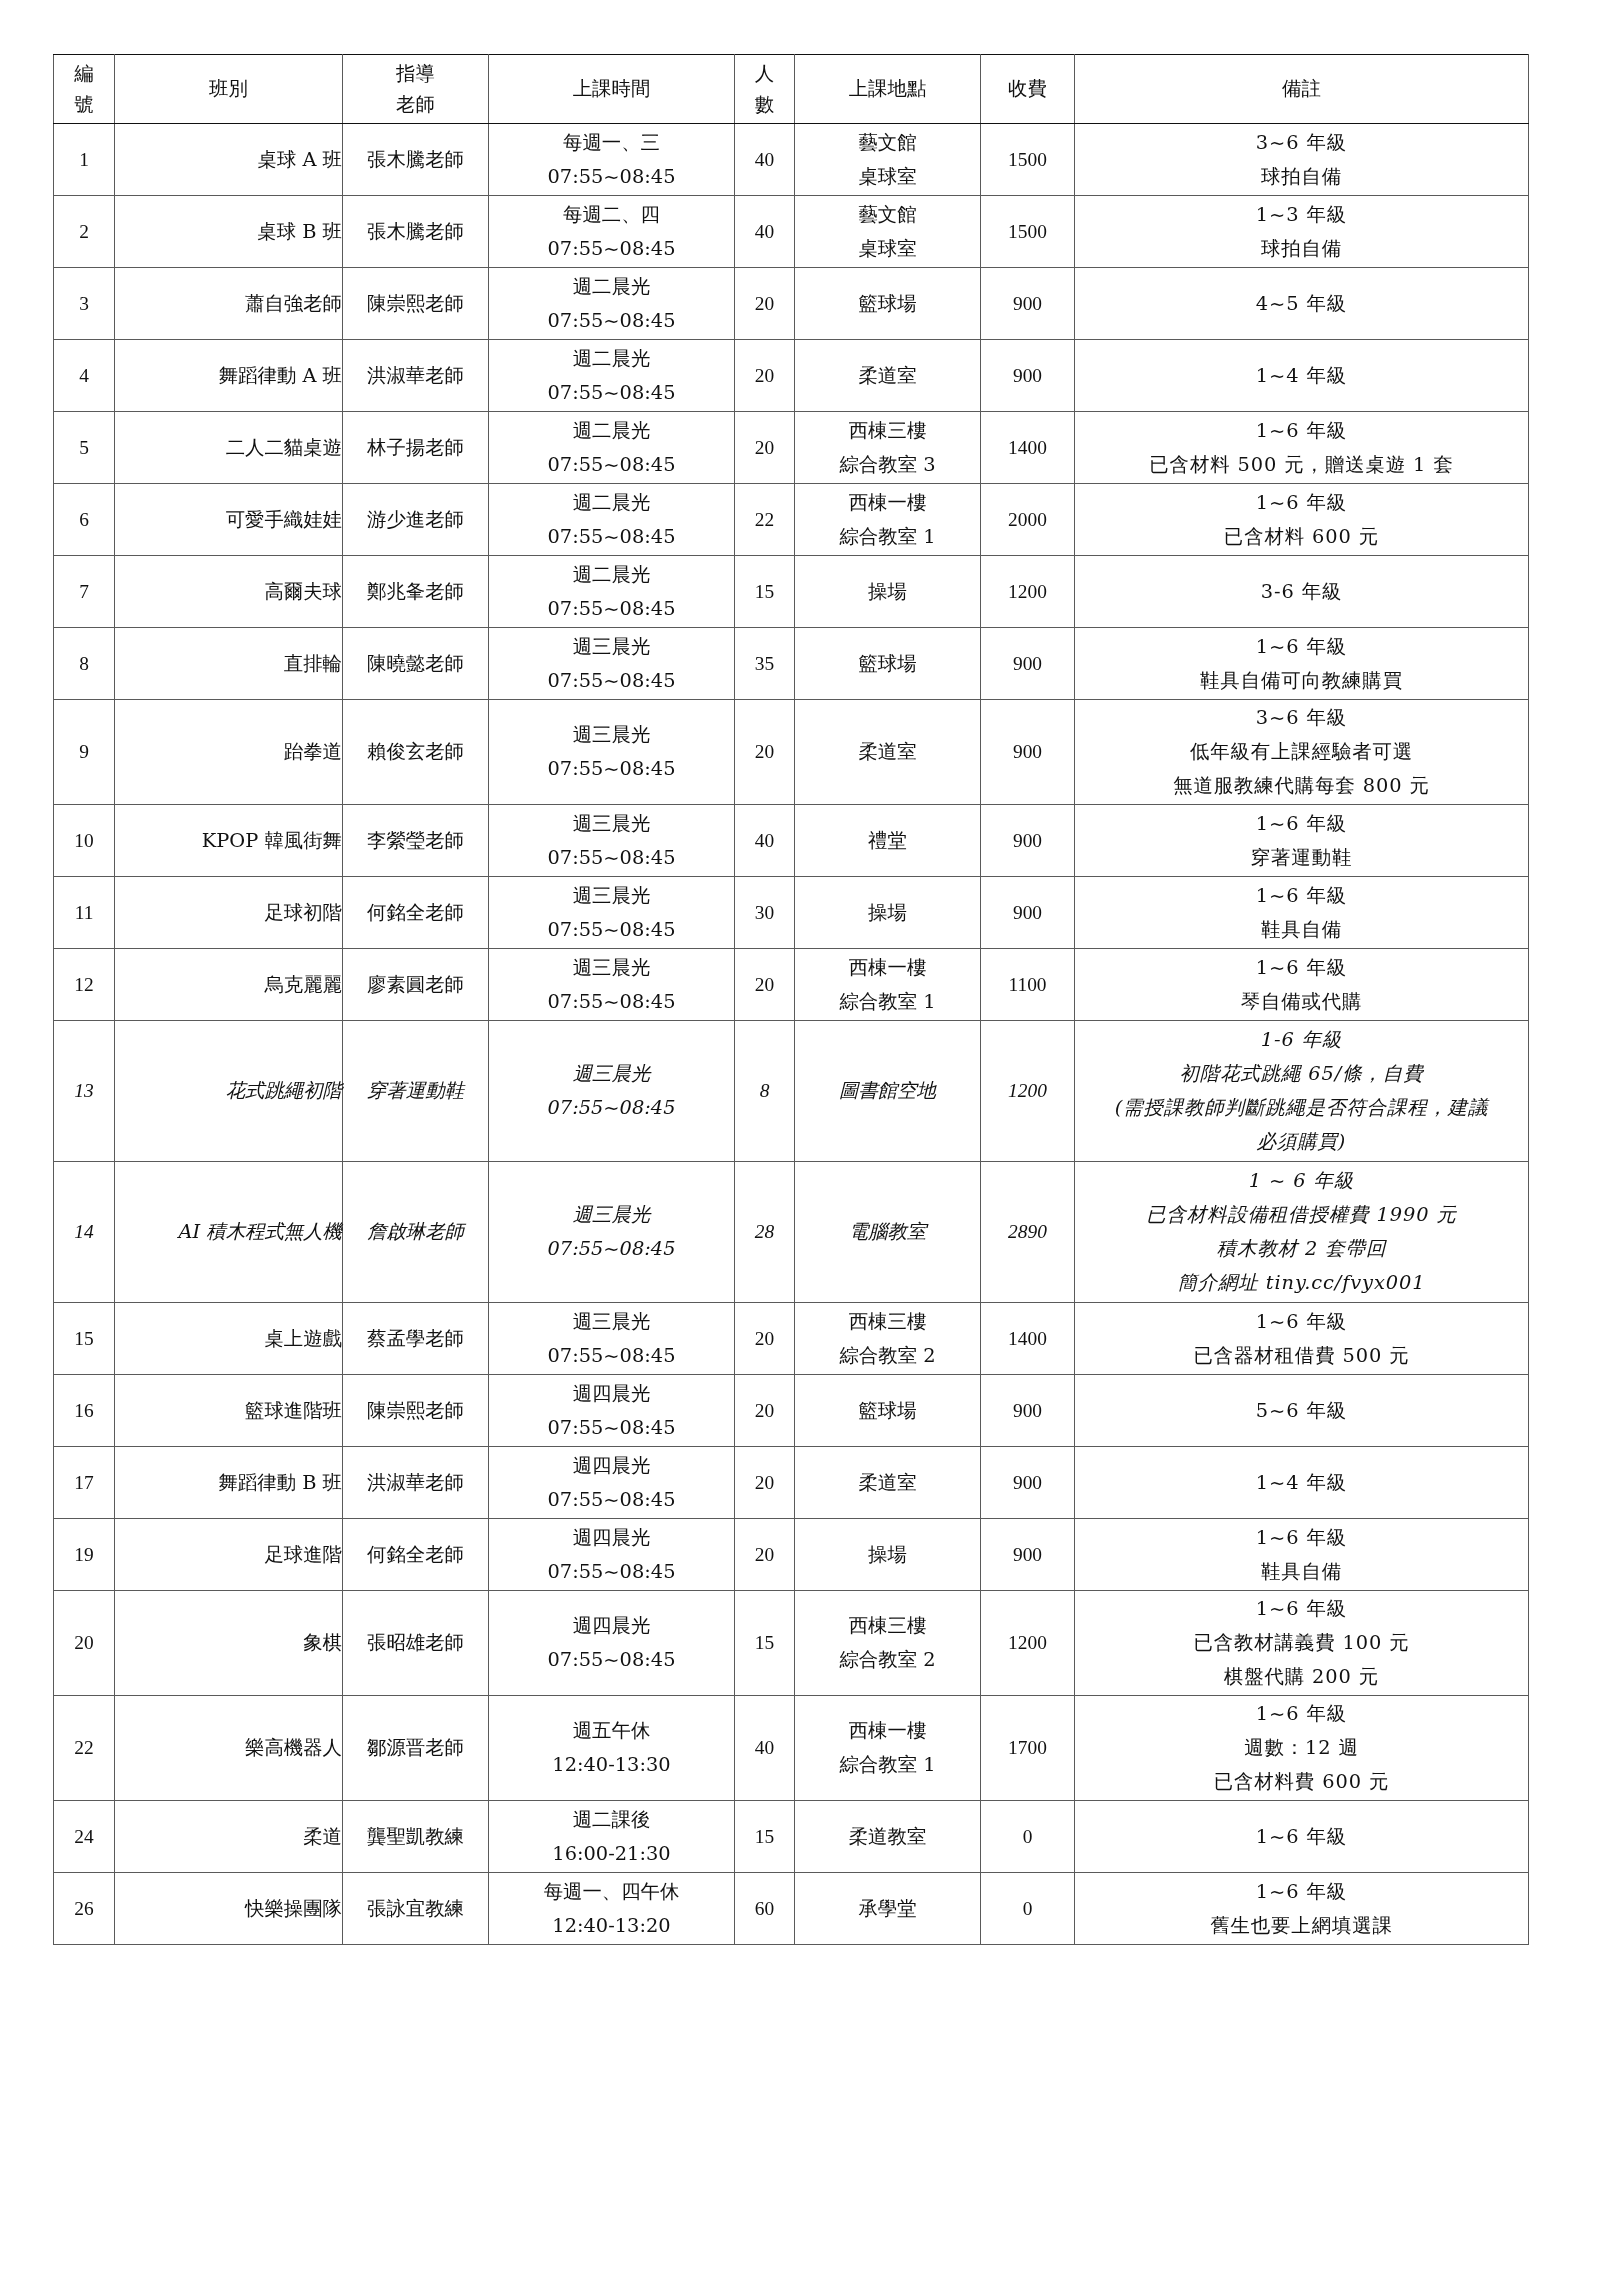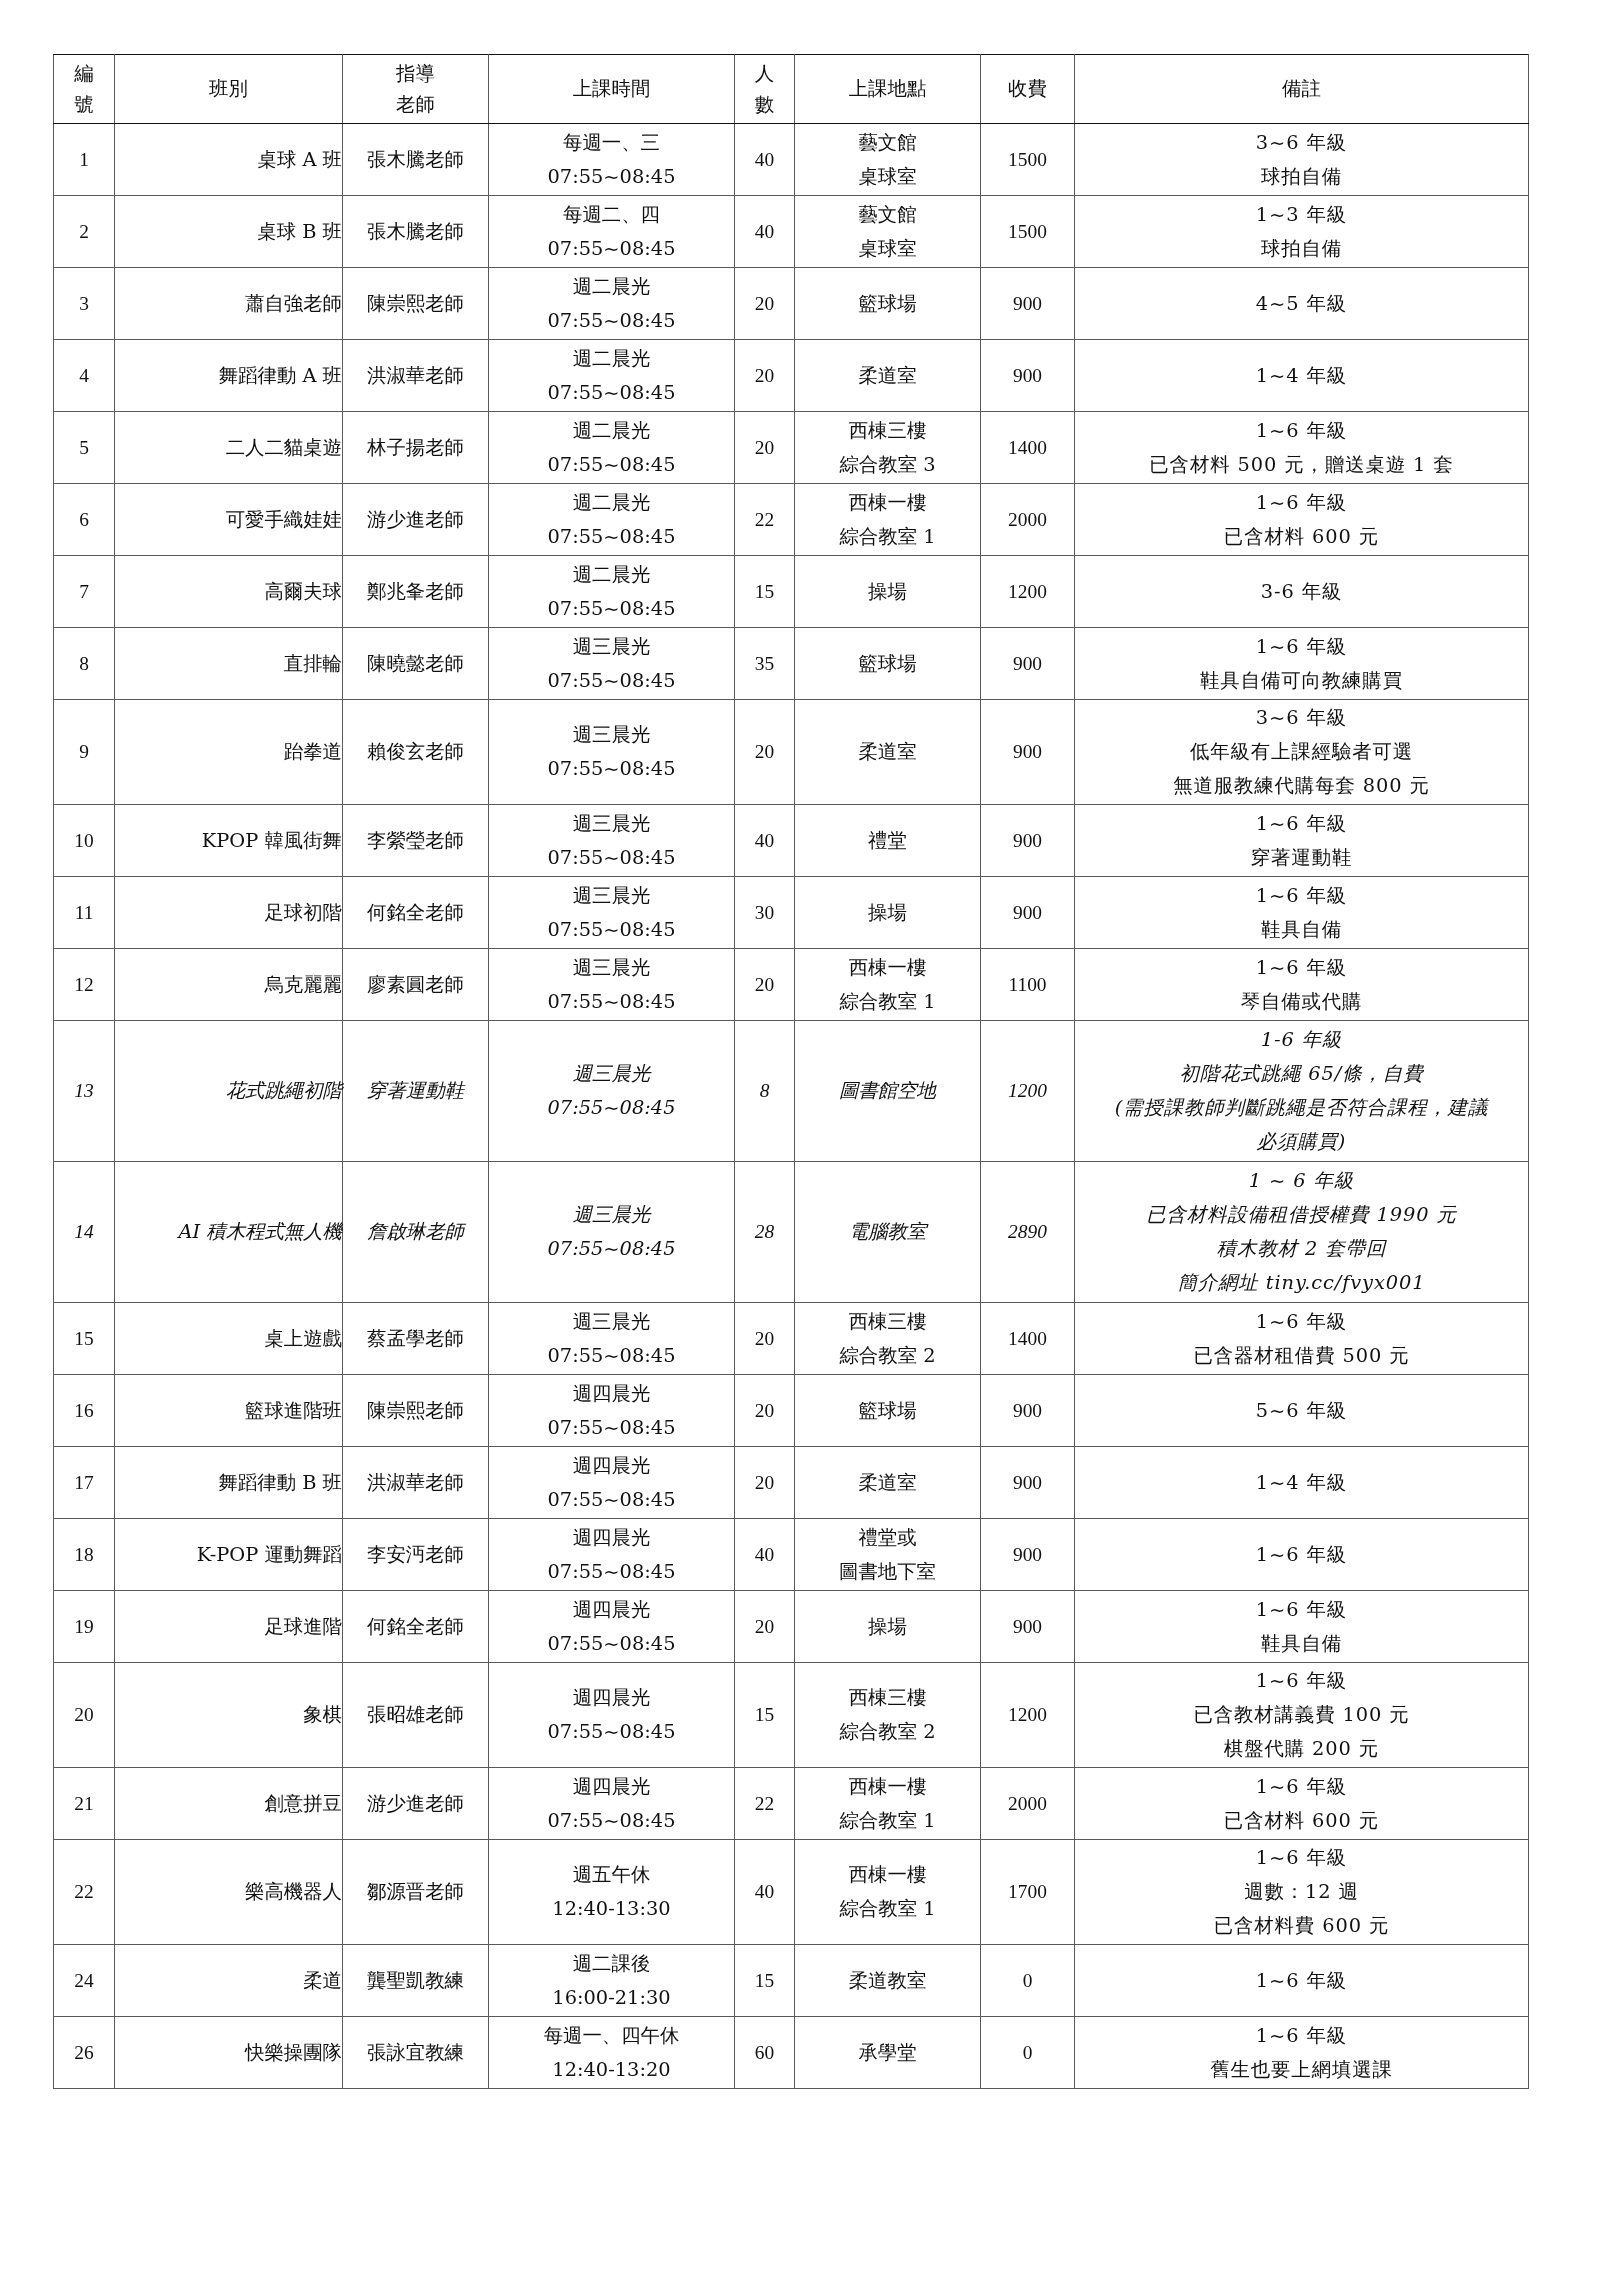--- a/index.html
+++ b/index.html
@@ -369,38 +369,20 @@
         <td class="center num">20</td>
         <td class="center">
           <span class="line">柔道室</span>
         </td>
         <td class="center num">900</td>
         <td class="note">
           <span class="line">1~4 年級</span>
         </td>
       </tr>
       <tr class="h2">
-        <td class="center num">18</td>
-        <td class="left">K-POP 運動舞蹈</td>
-        <td class="center">李安沔老師</td>
-        <td class="center">
-          <span class="line">週四晨光</span>
-          <span class="line">07:55~08:45</span>
-        </td>
-        <td class="center num">40</td>
-        <td class="center">
-          <span class="line">禮堂或</span>
-          <span class="line">圖書地下室</span>
-        </td>
-        <td class="center num">900</td>
-        <td class="note">
-          <span class="line">1~6 年級</span>
-        </td>
-      </tr>
-      <tr class="h2">
         <td class="center num">19</td>
         <td class="left">足球進階</td>
         <td class="center">何銘全老師</td>
         <td class="center">
           <span class="line">週四晨光</span>
           <span class="line">07:55~08:45</span>
         </td>
         <td class="center num">20</td>
         <td class="center">
           <span class="line">操場</span>
@@ -422,39 +404,20 @@
         <td class="center num">15</td>
         <td class="center">
           <span class="line">西棟三樓</span>
           <span class="line">綜合教室 2</span>
         </td>
         <td class="center num">1200</td>
         <td class="note">
           <span class="line">1~6 年級</span>
           <span class="line">已含教材講義費 100 元</span>
           <span class="line">棋盤代購 200 元</span>
-        </td>
-      </tr>
-      <tr class="h2">
-        <td class="center num">21</td>
-        <td class="left">創意拼豆</td>
-        <td class="center">游少進老師</td>
-        <td class="center">
-          <span class="line">週四晨光</span>
-          <span class="line">07:55~08:45</span>
-        </td>
-        <td class="center num">22</td>
-        <td class="center">
-          <span class="line">西棟一樓</span>
-          <span class="line">綜合教室 1</span>
-        </td>
-        <td class="center num">2000</td>
-        <td class="note">
-          <span class="line">1~6 年級</span>
-          <span class="line">已含材料 600 元</span>
         </td>
       </tr>
       <tr class="h3">
         <td class="center num">22</td>
         <td class="left">樂高機器人</td>
         <td class="center">鄒源晋老師</td>
         <td class="center">
           <span class="line">週五午休</span>
           <span class="line">12:40-13:30</span>
         </td>

